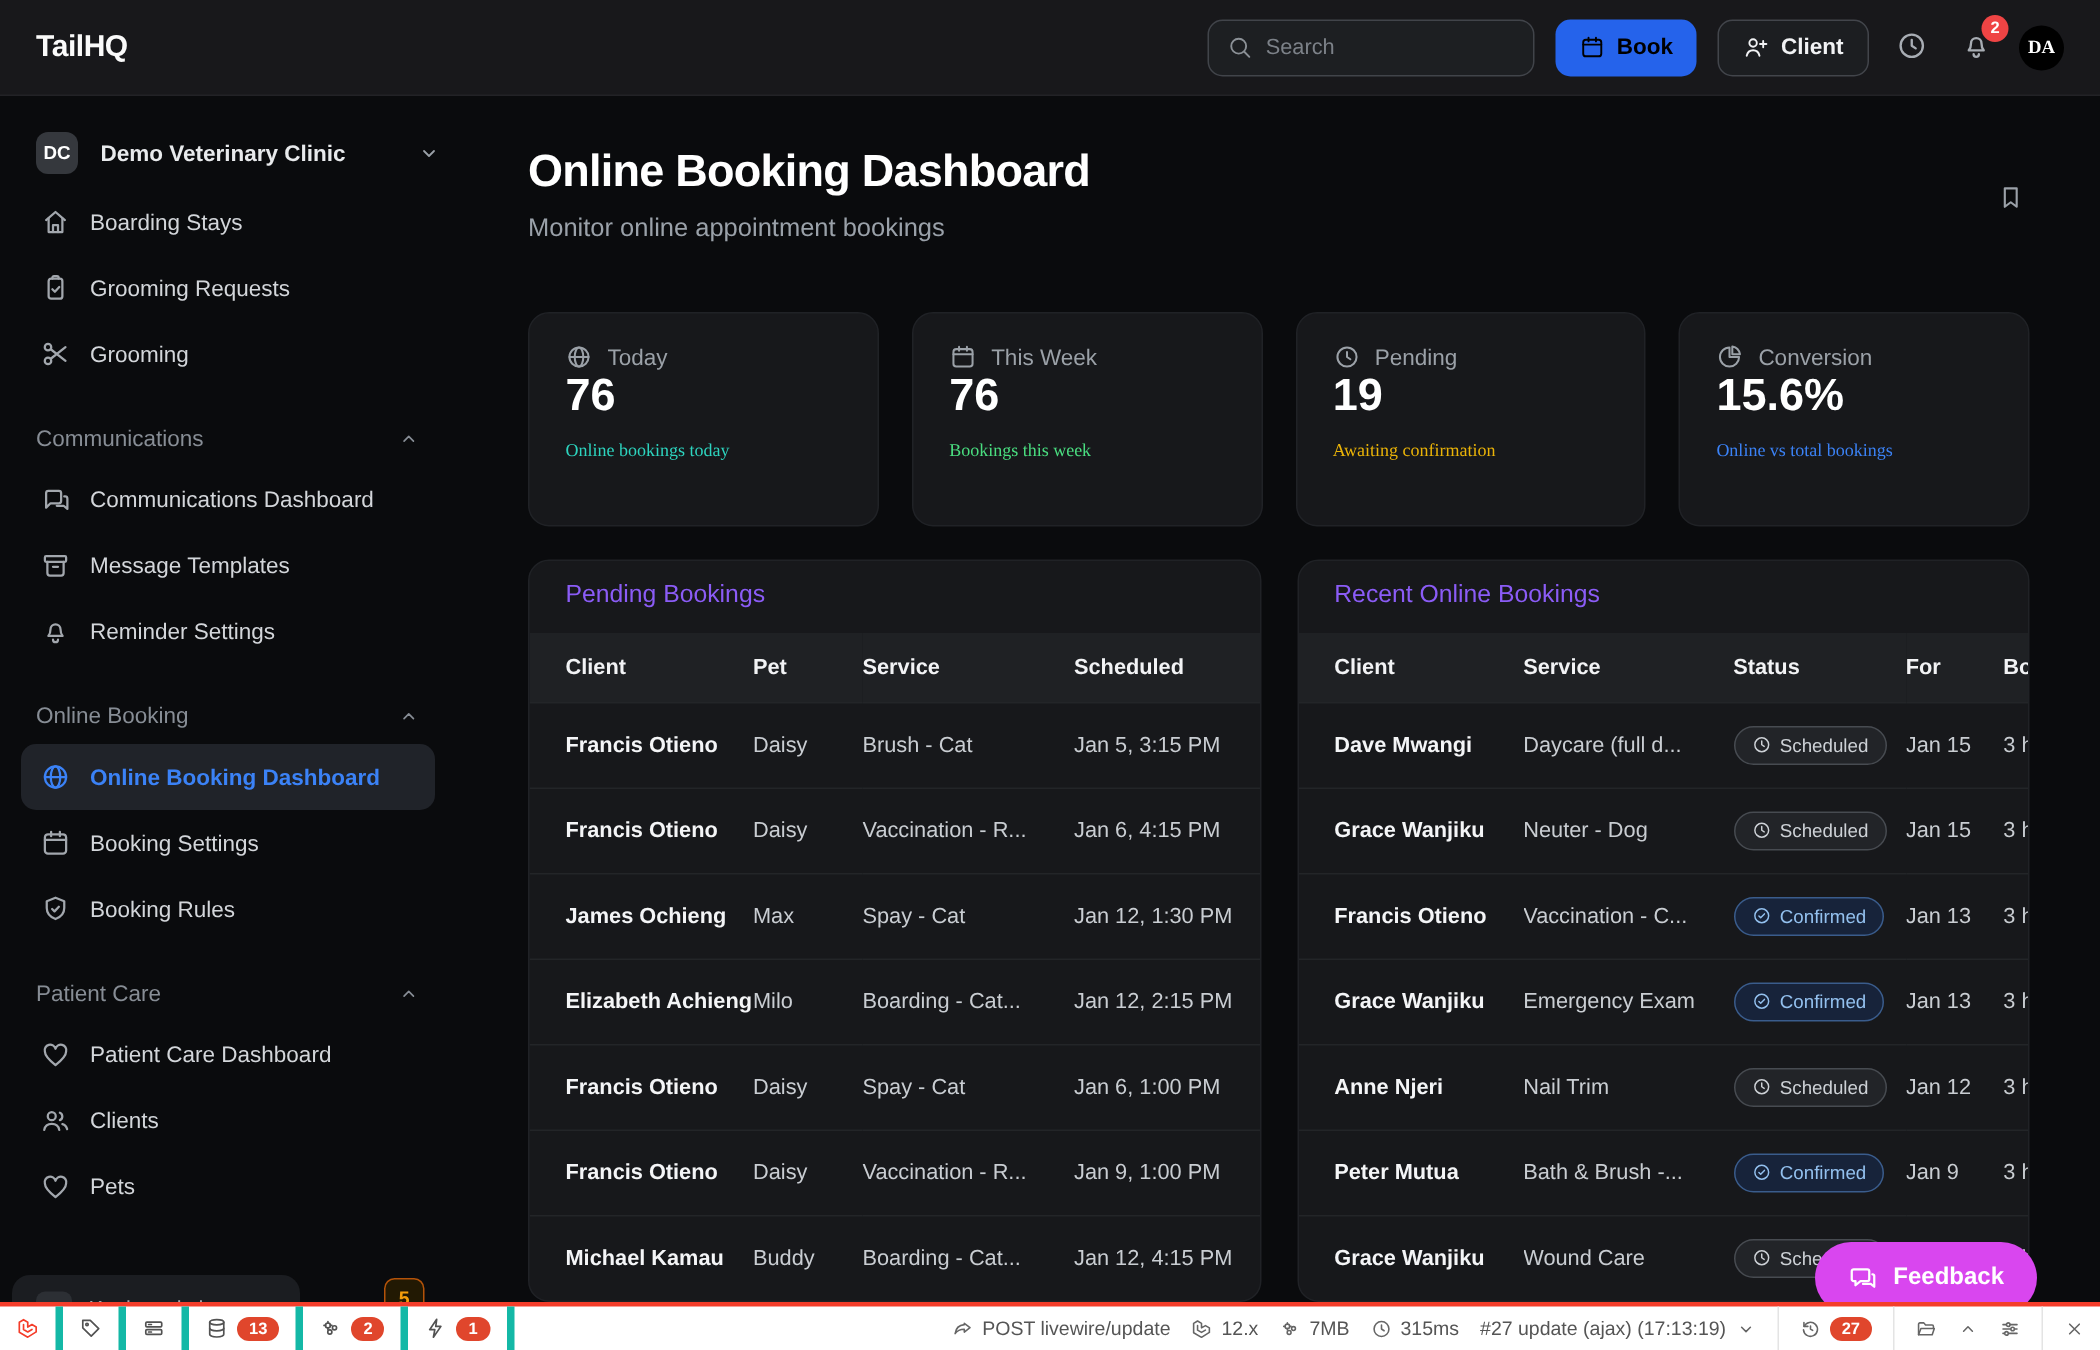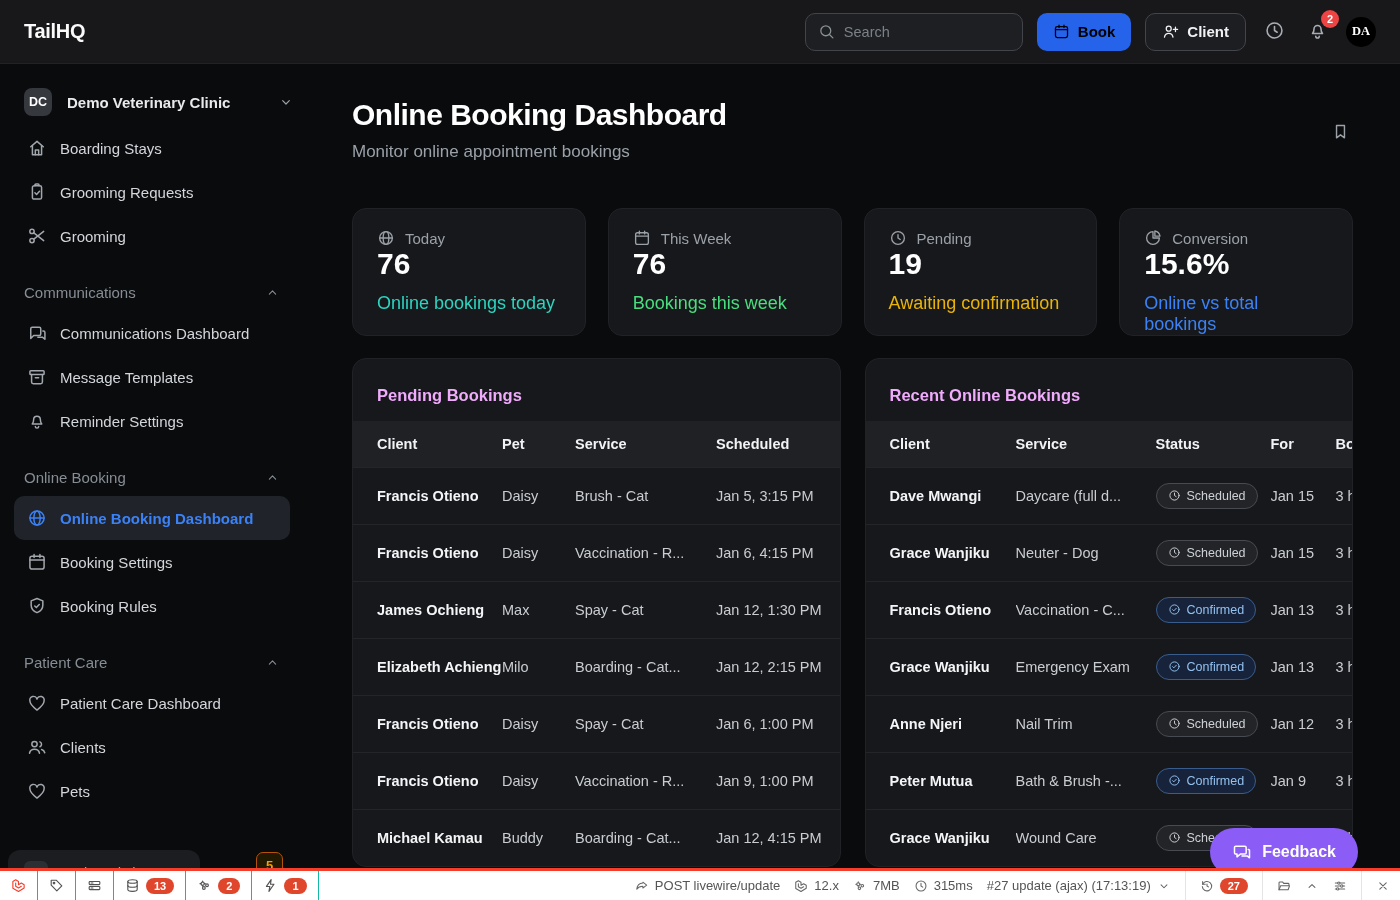--- a/index.html
+++ b/index.html
@@ -56,52 +56,52 @@
 
   
   .main { position:absolute; top:64px; left:330px; right:0; bottom:0; padding:34px 47px 0 22px; }
   .page-head { position:relative; }
   h1 { font-size:30px; font-weight:700; letter-spacing:-0.5px; color:#fff; }
   .subtitle { margin-top:10px; font-size:17px; color:#9aa1a9; }
   .bookmark { position:absolute; right:3px; top:24px; color:#9ba1a8; cursor:pointer; }
   .bookmark svg { width:19px; height:19px; }
 
   .stats { display:flex; gap:22px; margin-top:46px; }
-  .stat-card { flex:1; background:#17181b; border:1px solid #202226; border-radius:14px; height:128px; padding:20px 24px; }
+  .stat-card { flex:1; background:#17181b; border:1px solid #202226; border-radius:14px; height:143px; padding:20px 24px; }
   .stat-top { display:flex; align-items:center; gap:10px; color:#9ba1a8; font-size:15px; }
   .stat-top .icon svg { width:18px; height:18px; }
   .stat-value { font-size:30px; font-weight:700; color:#fff; }
-  .stat-caption { font-size:18px; margin-top:12px; }
+  .stat-caption { font-size:12px; margin-top:12px;font-family:Liberation Serif, serif; }
 
   .tables { display:flex; gap:24px; margin-top:22px; }
   .card { background:#17181b; border:1px solid #202226; border-radius:14px; overflow:hidden; flex:1; }
-  .card-title { font-size:16.5px; font-weight:700; color:#f0abfc; padding:27px 24px 16px; }
+  .card-title { font-size:16.5px; font-weight:400; color:#8b5cf6; padding:13px 24px 16px; }
   table { border-collapse:collapse; table-layout:fixed; }
   th { text-align:left; font-size:14.5px; font-weight:700; color:#f2f3f5; background:#1f2124; height:46px; white-space:nowrap; }
   td { font-size:14.5px; color:#c9cdd2; height:57px; border-top:1px solid #232528; white-space:nowrap; overflow:hidden; }
   th:first-child, td:first-child { padding-left:24px; }
   td.client { font-weight:700; color:#f4f5f7; }
   #pending-table { width:490px; }
   #recent-table { width:594px; }
   .pill { display:inline-flex; align-items:center; gap:6px; height:26px; padding:0 11px; border-radius:999px;
           font-size:12.5px; font-weight:500; border:1px solid; }
   .pill .icon svg { width:13px; height:13px; }
   .pill.scheduled { background:#222428; border-color:#474b51; color:#cdd1d6; }
   .pill.confirmed { background:#17233a; border-color:#3a5c8c; color:#93c0ee; }
 
-  .feedback { position:absolute; right:42px; top:764px; height:48px; border-radius:26px; background:#8b5cf6; color:#fff;
+  .feedback { position:absolute; right:42px; top:764px; height:48px; border-radius:26px; background:#d946ef; color:#fff;
               border:none; display:flex; align-items:center; gap:10px; padding:0 22px; font-size:16px; font-weight:600;
               cursor:pointer; z-index:40; font-family:"Liberation Sans", sans-serif; }
   .feedback .icon svg { width:20px; height:20px; }
 
   
   .debugbar { position:absolute; left:0; right:0; bottom:0; height:32px; background:#fff; border-top:3px solid #f43d2a;
               display:flex; align-items:stretch; z-index:50; font-size:13px; color:#555; }
   .db-left { display:flex; align-items:stretch; }
-  .db-cell { display:flex; align-items:center; gap:6px; padding:0 11px; border-right:1px solid #14b8a6; cursor:pointer; color:#525252; }
+  .db-cell { display:flex; align-items:center; gap:6px; padding:0 11px; border-right:5px solid #14b8a6; cursor:pointer; color:#525252; }
   .db-cell svg { width:15px; height:15px; }
   .db-cell.laravel { color:#f43d2a; }
   .db-badge { background:#e0462c; color:#fff; font-size:11px; font-weight:700; border-radius:9px; padding:2px 8px; }
   .db-right { margin-left:auto; display:flex; align-items:center; gap:14px; padding:0 10px; }
   .db-item { display:flex; align-items:center; gap:6px; color:#555; cursor:pointer; }
   .db-item svg { width:14px; height:14px; color:#666; }
   .db-sep { width:1px; height:100%; background:#e4e4e4; }
 </style>
 </head>
 <body>

